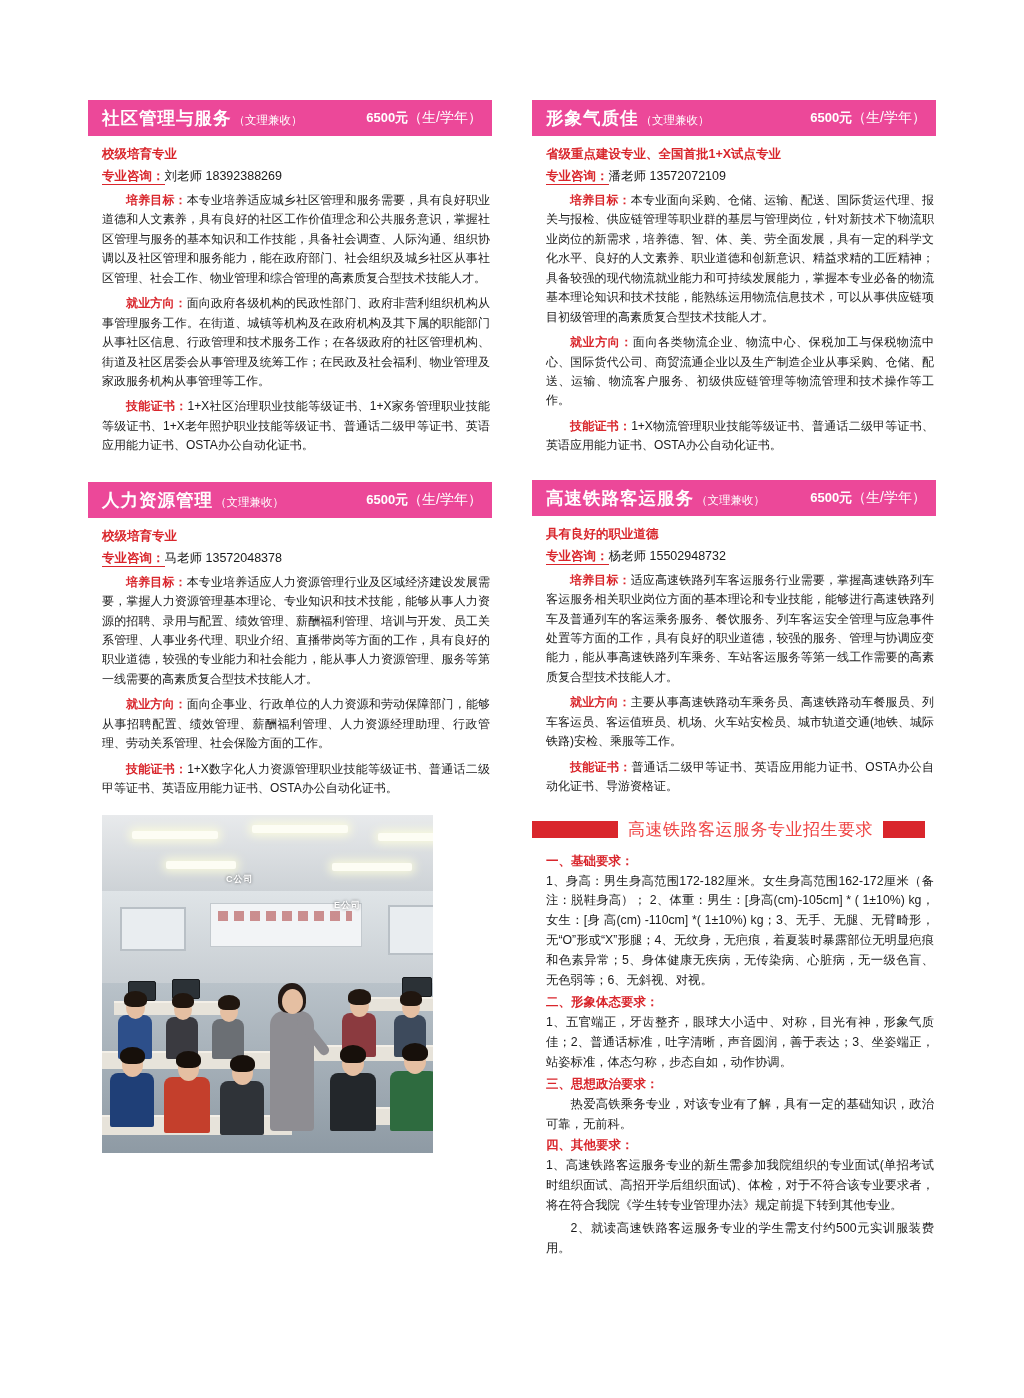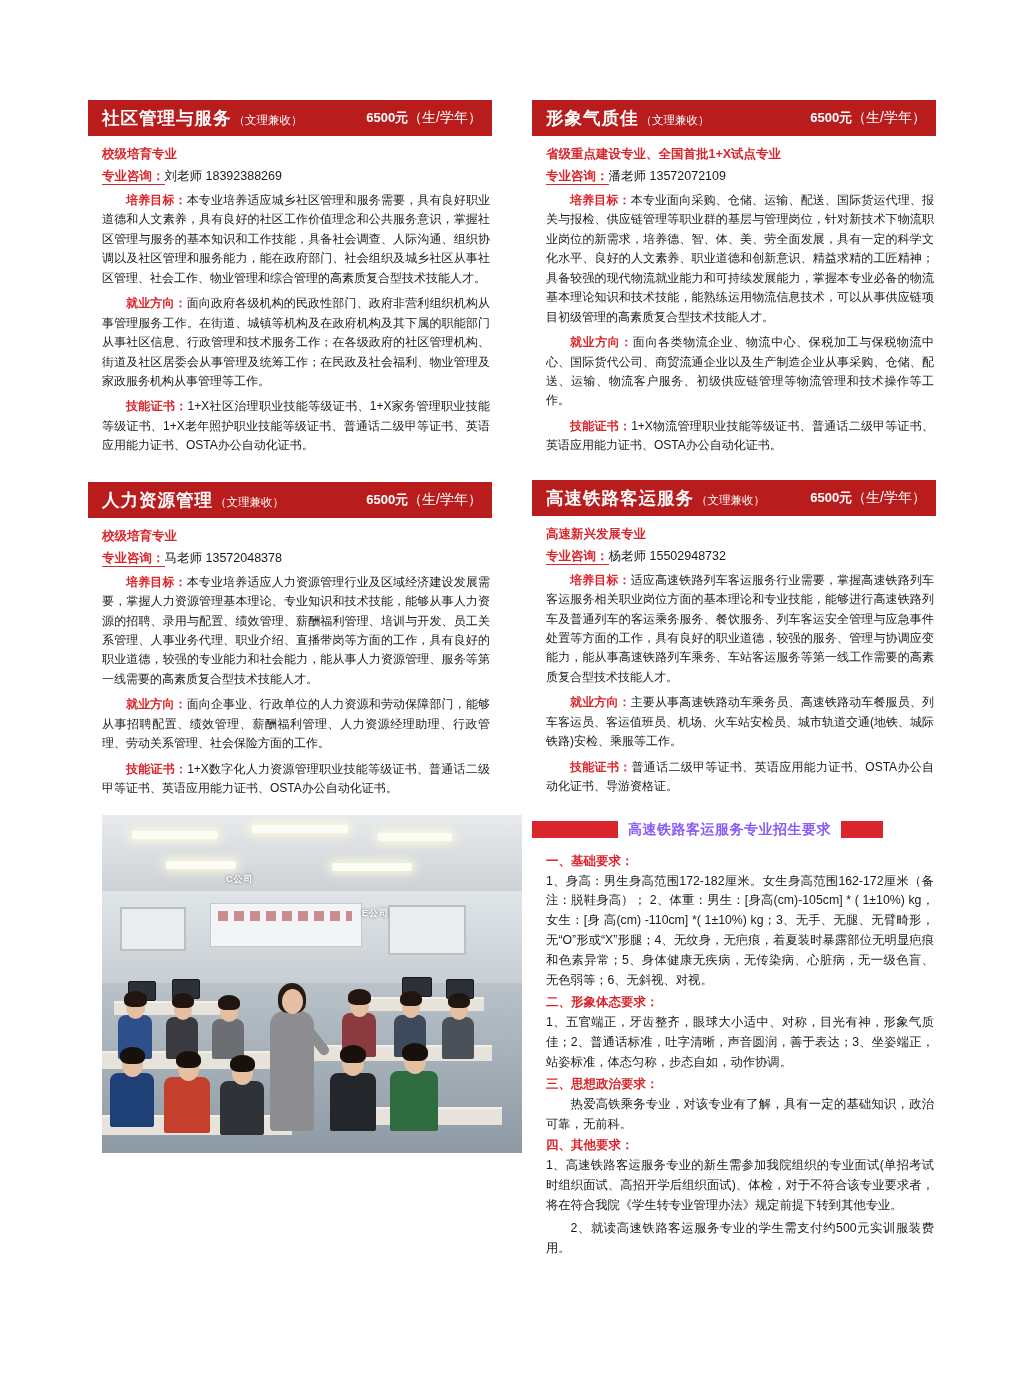--- a/index.html
+++ b/index.html
@@ -28,21 +28,21 @@
     width: 848px;
     display: flex;
     gap: 40px;
   }
   .col {
     width: 404px;
   }
   
   .prog-header {
     position: relative;
-    background: #b91c1c;
+    background: #ec4899;
     height: 36px;
     display: flex;
     align-items: center;
     justify-content: space-between;
     padding: 0 10px 0 0;
     margin-bottom: 10px;
   }
   .prog-header .title-wrap {
     display: flex;
     align-items: baseline;
@@ -116,23 +116,23 @@
     width: 86px;
     height: 17px;
     background: #d9262c;
   }
   .req-bar-right {
     width: 42px;
     height: 17px;
     background: #d9262c;
   }
   .req-title {
-    color: #8b5cf6;
-    font-size: 14px;
-    font-weight: bold;
+    color: #ef4444;
+    font-size: 17px;
+    font-weight: normal;
     padding: 0 10px;
     letter-spacing: 0.5px;
     white-space: nowrap;
   }
   .req-sec {
     color: #d9262c;
     font-weight: bold;
     font-size: 12.5px;
     margin: 3px 0 2px 14px;
   }
@@ -143,21 +143,21 @@
     padding-left: 14px;
     padding-right: 2px;
     text-align: justify;
   }
   .req-para.indent {
     text-indent: 2em;
   }
   
   .photo {
     margin: 16px 0 0 14px;
-    width: 420px;
+    width: 331px;
     height: 338px;
     position: relative;
     overflow: hidden;
     background: linear-gradient(#cfd6dd, #9aa6b2);
     font-weight: bold;
   }
   .ph-ceiling {
     position: absolute; left:0; top:0; width:100%; height:76px;
     background: linear-gradient(#e8eaec, #cdd2d6);
   }
@@ -274,21 +274,21 @@
         <div class="ph-light" style="left:150px; top:10px; width:96px;"></div>
         <div class="ph-light" style="left:276px; top:18px; width:74px;"></div>
         <div class="ph-light" style="left:64px; top:46px; width:70px;"></div>
         <div class="ph-light" style="left:230px; top:48px; width:80px;"></div>
         <div class="ph-wall"></div>
         <div class="ph-screen" style="left:18px; top:92px; width:62px; height:40px;"></div>
         <div class="ph-board"></div>
         <div class="ph-boardtext"></div>
         <div class="ph-screen" style="left:286px; top:90px; width:74px; height:46px;"></div>
         <div class="ph-label" style="left:124px; top:58px;">C公司</div>
-        <div class="ph-label" style="left:232px; top:92px;margin-left:28px;">E公司</div>
+        <div class="ph-label" style="left:232px; top:84px;">E公司</div>
         <div class="ph-floor"></div>
 
         <div class="ph-desk" style="left:-10px; top:236px; width:180px; height:16px;"></div>
         <div class="ph-desk" style="left:200px; top:230px; width:190px; height:14px;"></div>
         <div class="ph-desk" style="left:-10px; top:300px; width:200px; height:18px;"></div>
         <div class="ph-desk" style="left:230px; top:292px; width:170px; height:16px;"></div>
         <div class="ph-desk" style="left:12px; top:186px; width:120px; height:12px;"></div>
         <div class="ph-desk" style="left:252px; top:182px; width:130px; height:12px;"></div>
 
         <div class="ph-monitor" style="left:26px; top:166px; width:26px; height:18px;"></div>
@@ -377,21 +377,21 @@
       <div class="block" style="margin-top:24px;">
         <div class="prog-header">
           <div class="title-wrap">
             <span class="prog-title">高速铁路客运服务</span>
             <span class="prog-sub">（文理兼收）</span>
           </div>
           <div class="prog-fee">
             <span>6500元</span><span class="unit">（生/学年）</span>
           </div>
         </div>
-        <div class="tagline">高速新兴发展专业</div>
+        <div class="tagline">具有良好的职业道德</div>
         <div class="consult">
           <span class="lbl">专业咨询：</span><span>杨老师 15502948732</span>
         </div>
         <p class="para indent">
           <span class="lbl">培养目标：</span><span>适应高速铁路列车客运服务行业需要，掌握高速铁路列车客运服务相关职业岗位方面的基本理论和专业技能，能够进行高速铁路列车及普通列车的客运乘务服务、餐饮服务、列车客运安全管理与应急事件处置等方面的工作，具有良好的职业道德，较强的服务、管理与协调应变能力，能从事高速铁路列车乘务、车站客运服务等第一线工作需要的高素质复合型技术技能人才。</span>
         </p>
         <p class="para indent">
           <span class="lbl">就业方向：</span><span>主要从事高速铁路动车乘务员、高速铁路动车餐服员、列车客运员、客运值班员、机场、火车站安检员、城市轨道交通(地铁、城际铁路)安检、乘服等工作。</span>
         </p>
         <p class="para indent">

